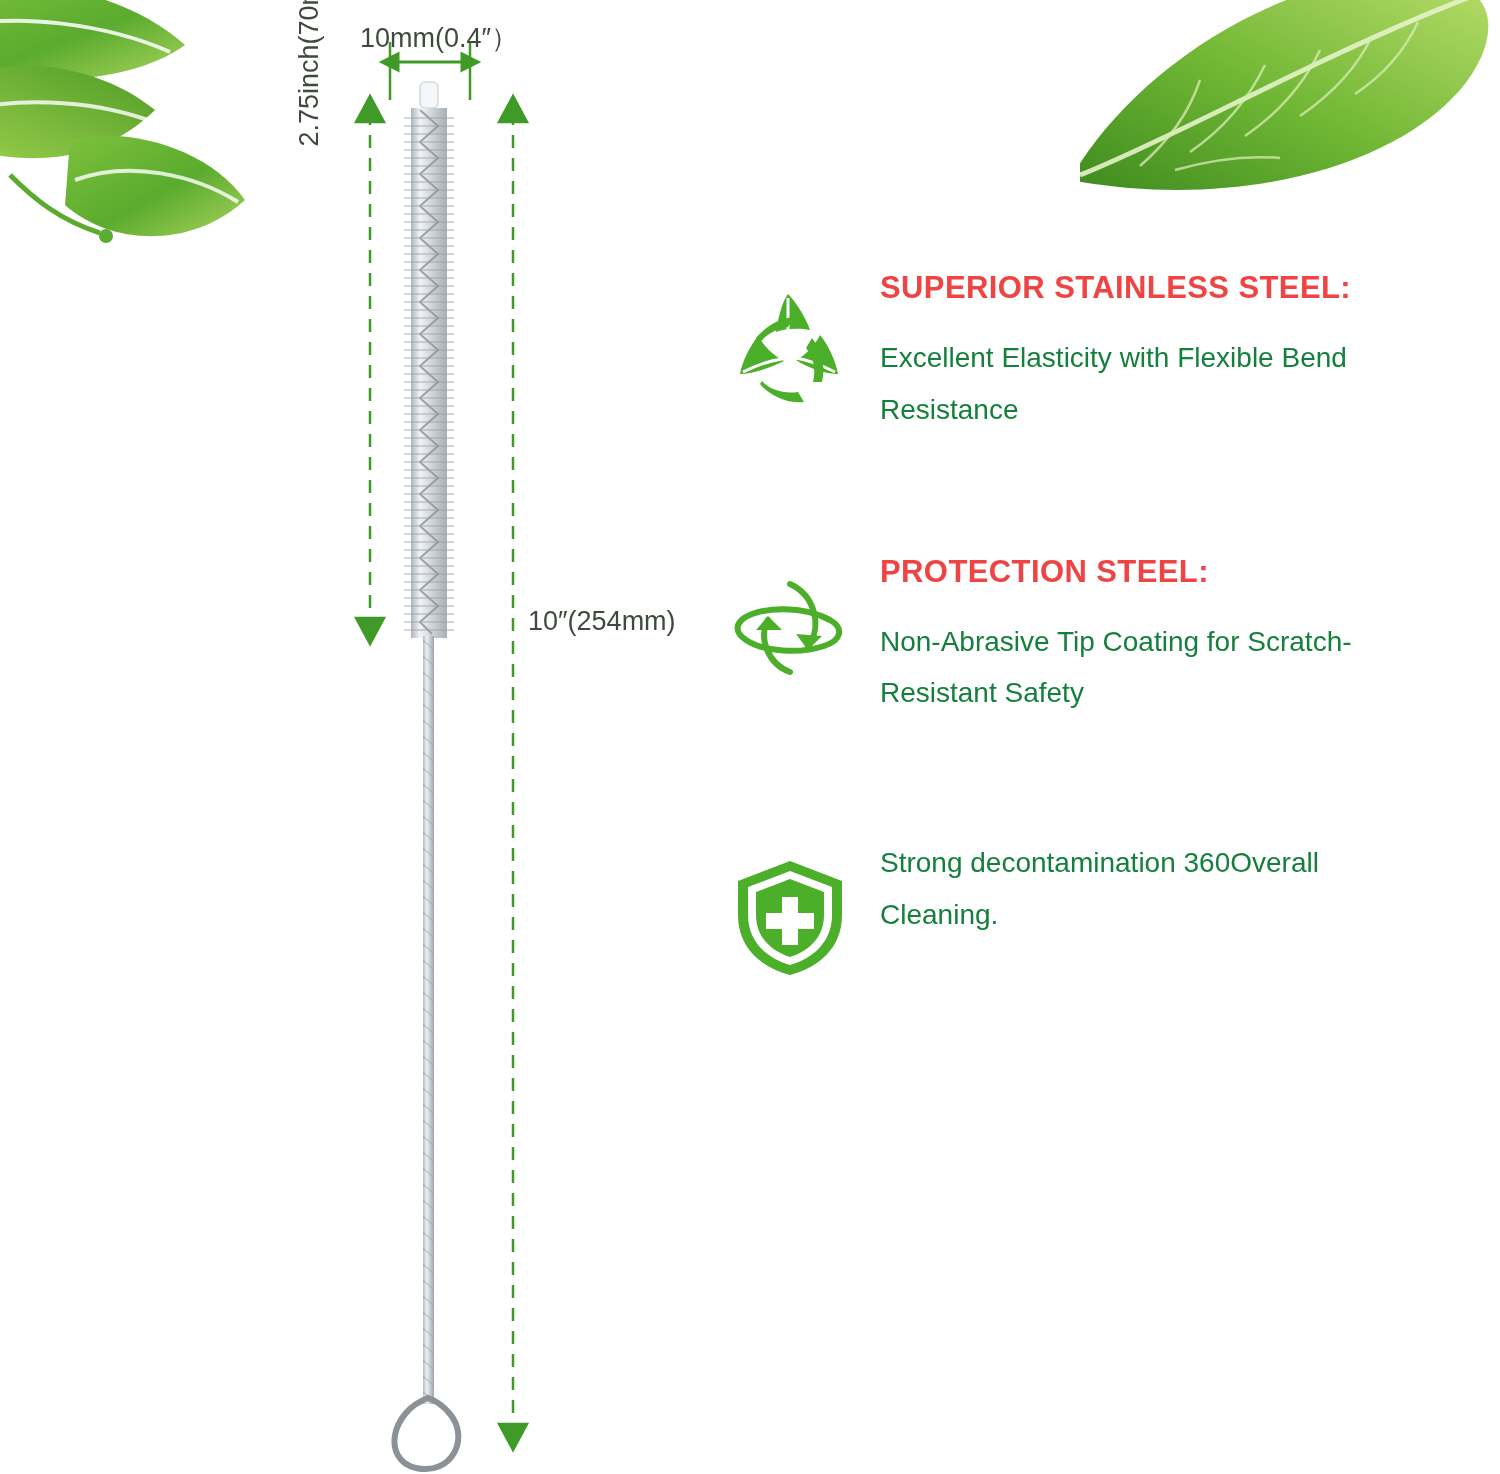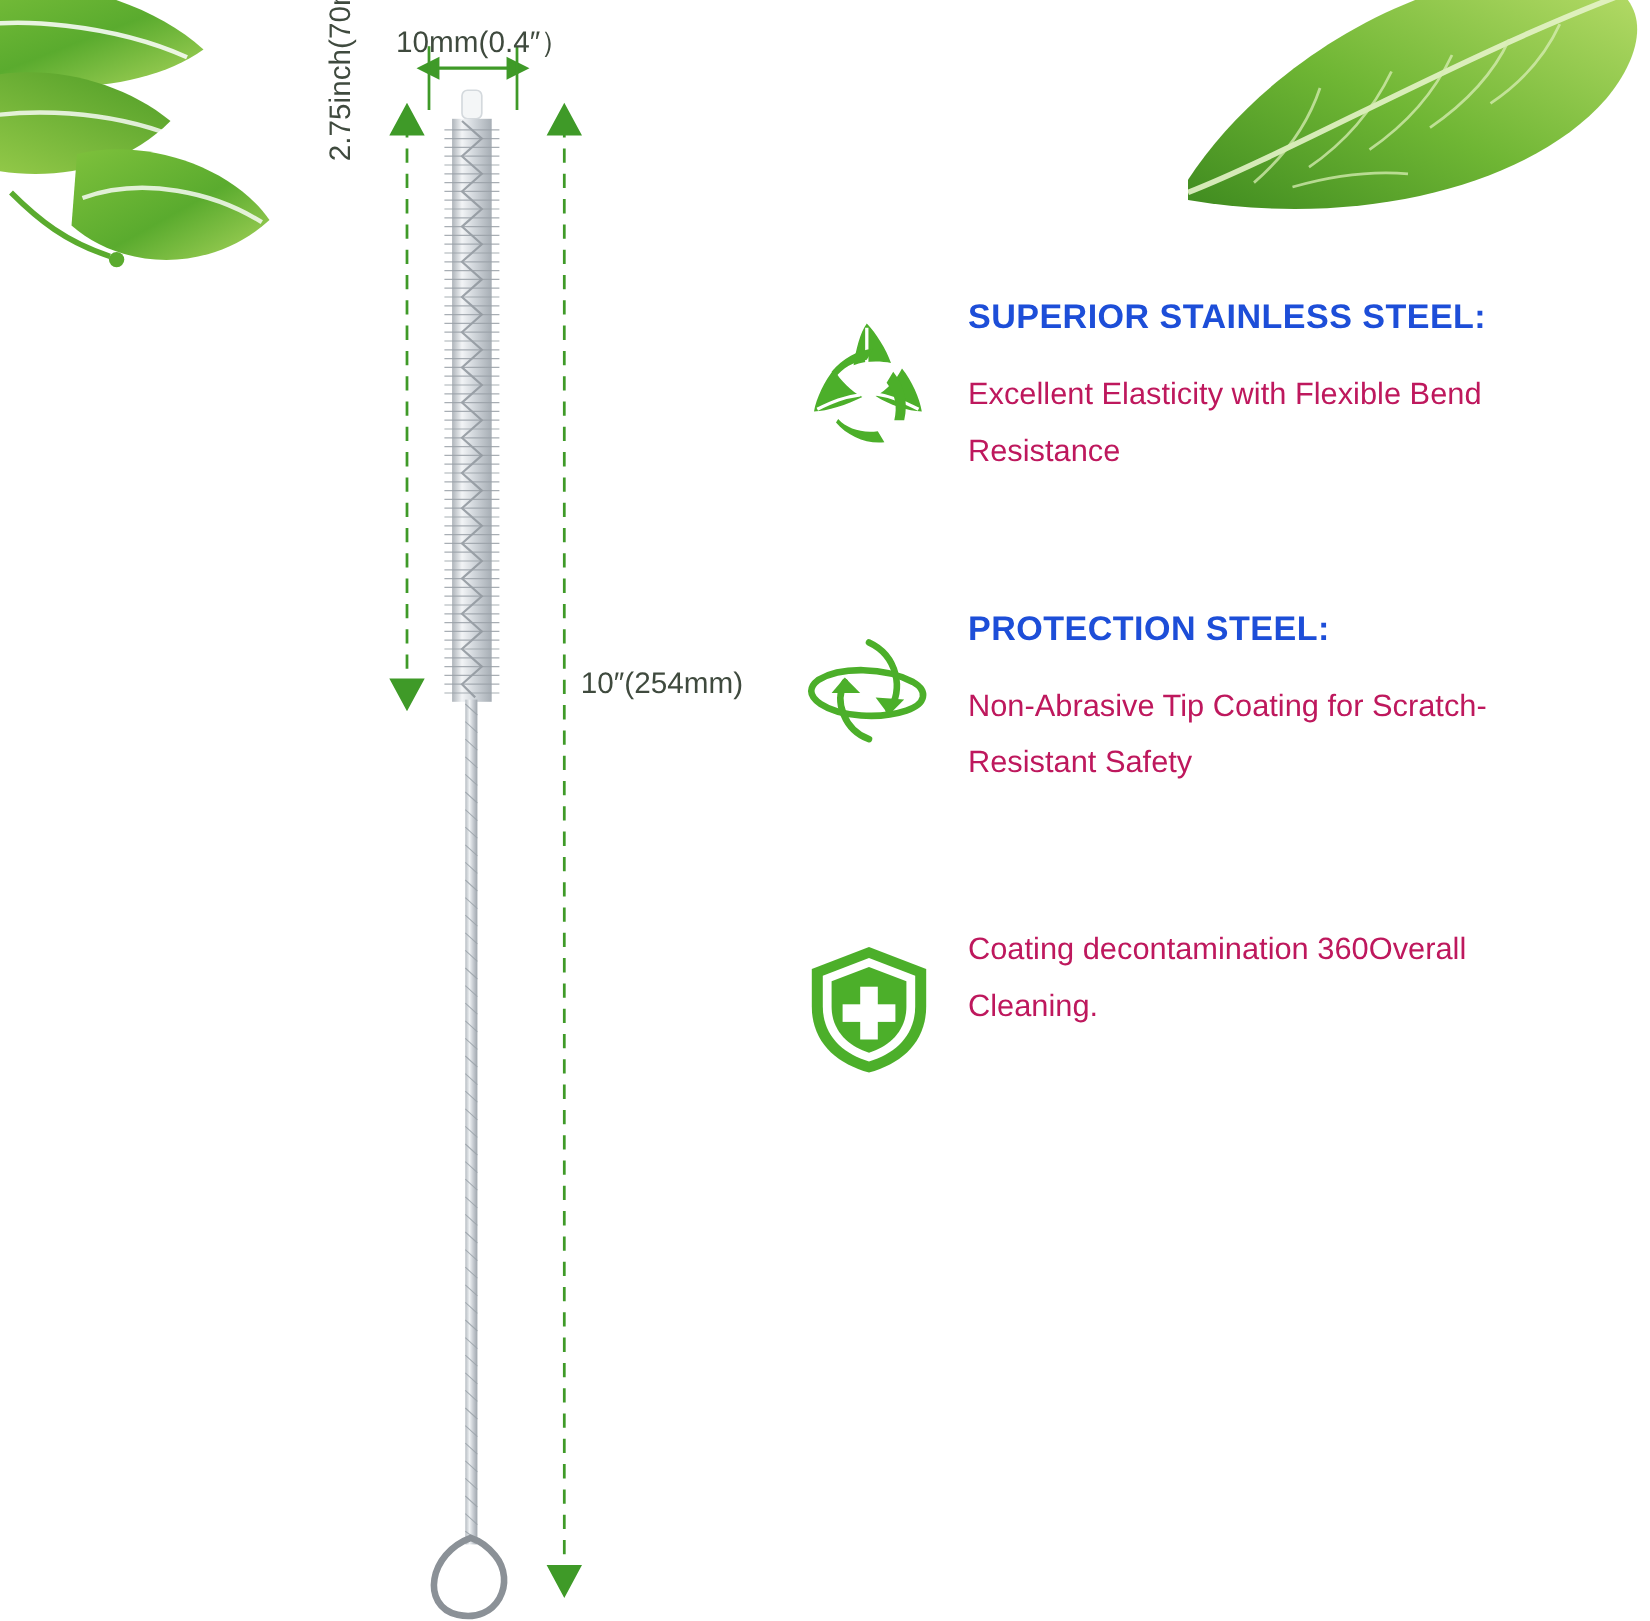--- a/index.html
+++ b/index.html
@@ -89,29 +89,29 @@
     flex: 0 0 160px;
     display: flex;
     justify-content: center;
     padding-top: 18px;
   }
   .feature-text {
     flex: 1 1 auto;
     padding-left: 10px;
   }
   .feature-title {
-    color: #1d4ed8;
+    color: #ef4444;
     font-size: 31px;
     font-weight: bold;
     letter-spacing: 0.4px;
     margin: 0 0 26px 0;
     font-family: "Liberation Sans", sans-serif;
   }
   .feature-desc {
-    color: #be185d;
+    color: #15803d;
     font-size: 28px;
     line-height: 1.85;
     margin: 0;
     font-family: "Liberation Sans", sans-serif;
     max-width: 560px;
   }
 </style>
 </head>
 <body>
 
@@ -350,17 +350,17 @@
     <div class="feature-icon">
       <svg width="128" height="126" viewBox="0 0 128 126">
         <path d="M64,6 L116,26 L116,60 C116,92 94,112 64,120 C34,112 12,92 12,60 L12,26 Z" fill="#4caf2a"></path>
         <path d="M64,16 L106,32 L106,60 C106,86 88,103 64,110 C40,103 22,86 22,60 L22,32 Z" fill="#ffffff"></path>
         <path d="M64,24 L98,37 L98,60 C98,82 83,96 64,102 C45,96 30,82 30,60 L30,37 Z" fill="#4caf2a"></path>
         <rect x="56" y="42" width="16" height="48" fill="#ffffff"></rect>
         <rect x="40" y="58" width="48" height="16" fill="#ffffff"></rect>
       </svg>
     </div>
     <div class="feature-text">
-      <div class="feature-desc">Coating decontamination 360Overall  Cleaning.</div>
+      <div class="feature-desc">Strong decontamination 360Overall  Cleaning.</div>
     </div>
   </div>
 
 </div>
 
 </body></html>

